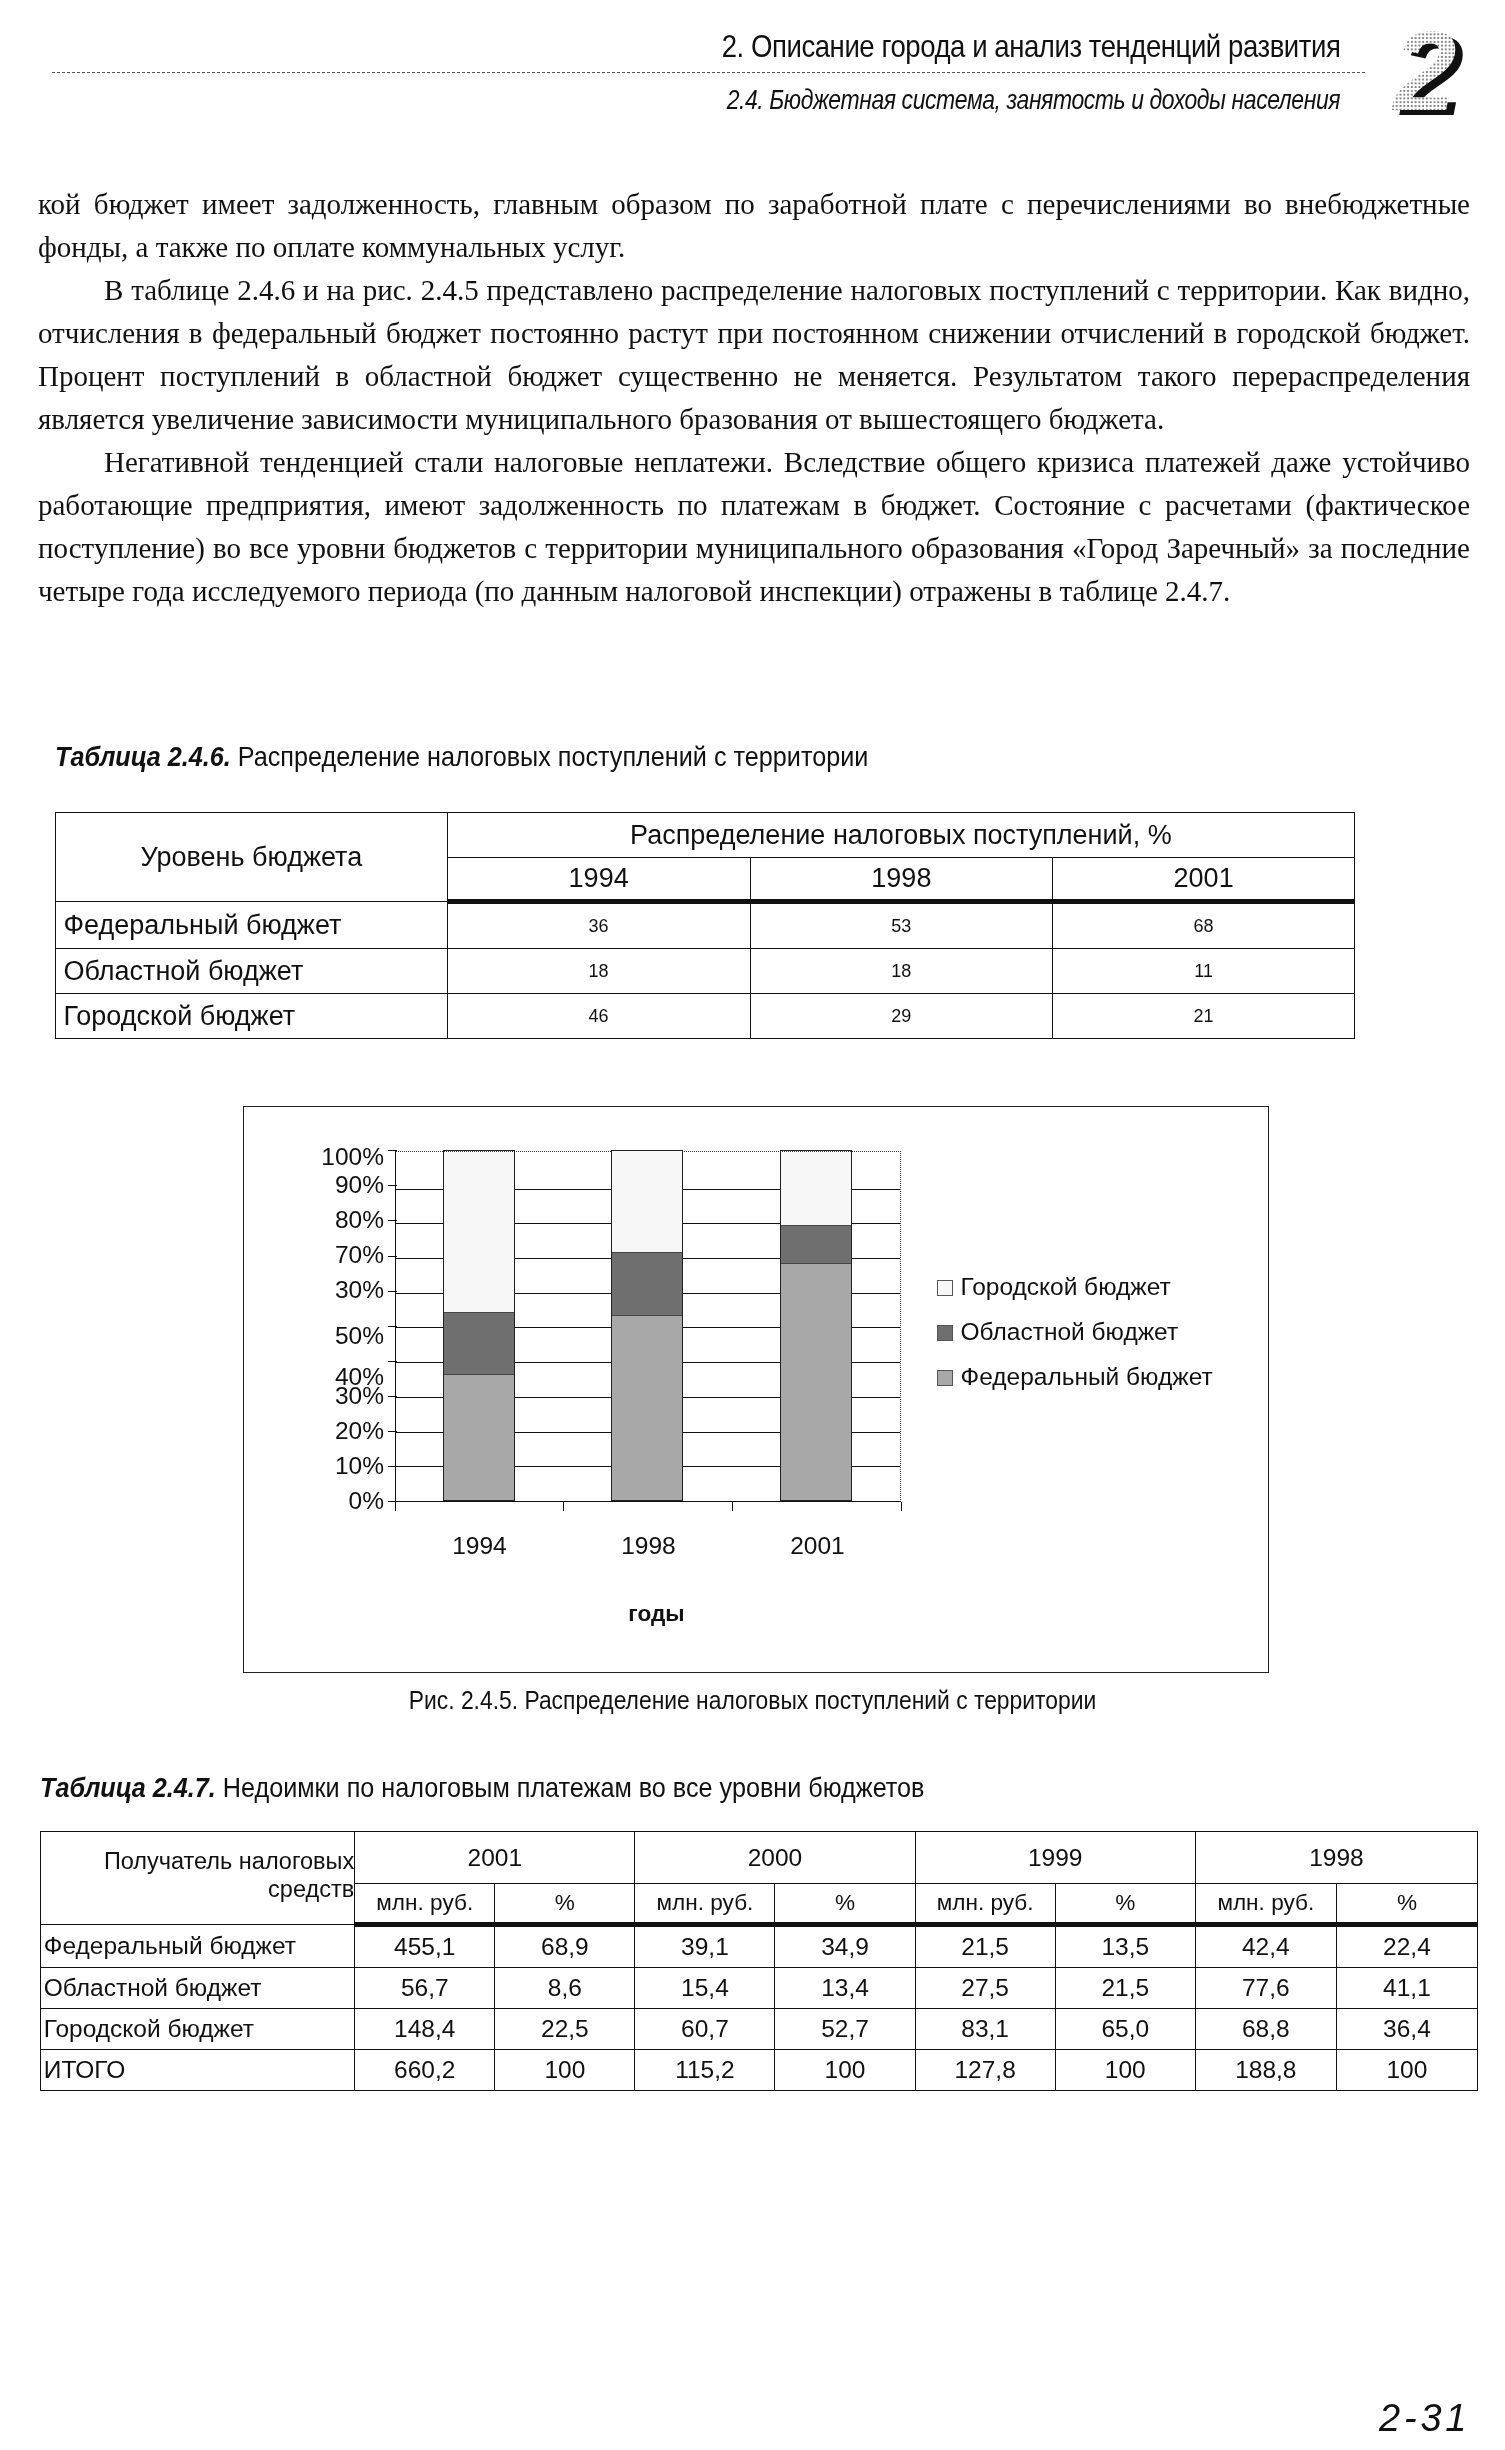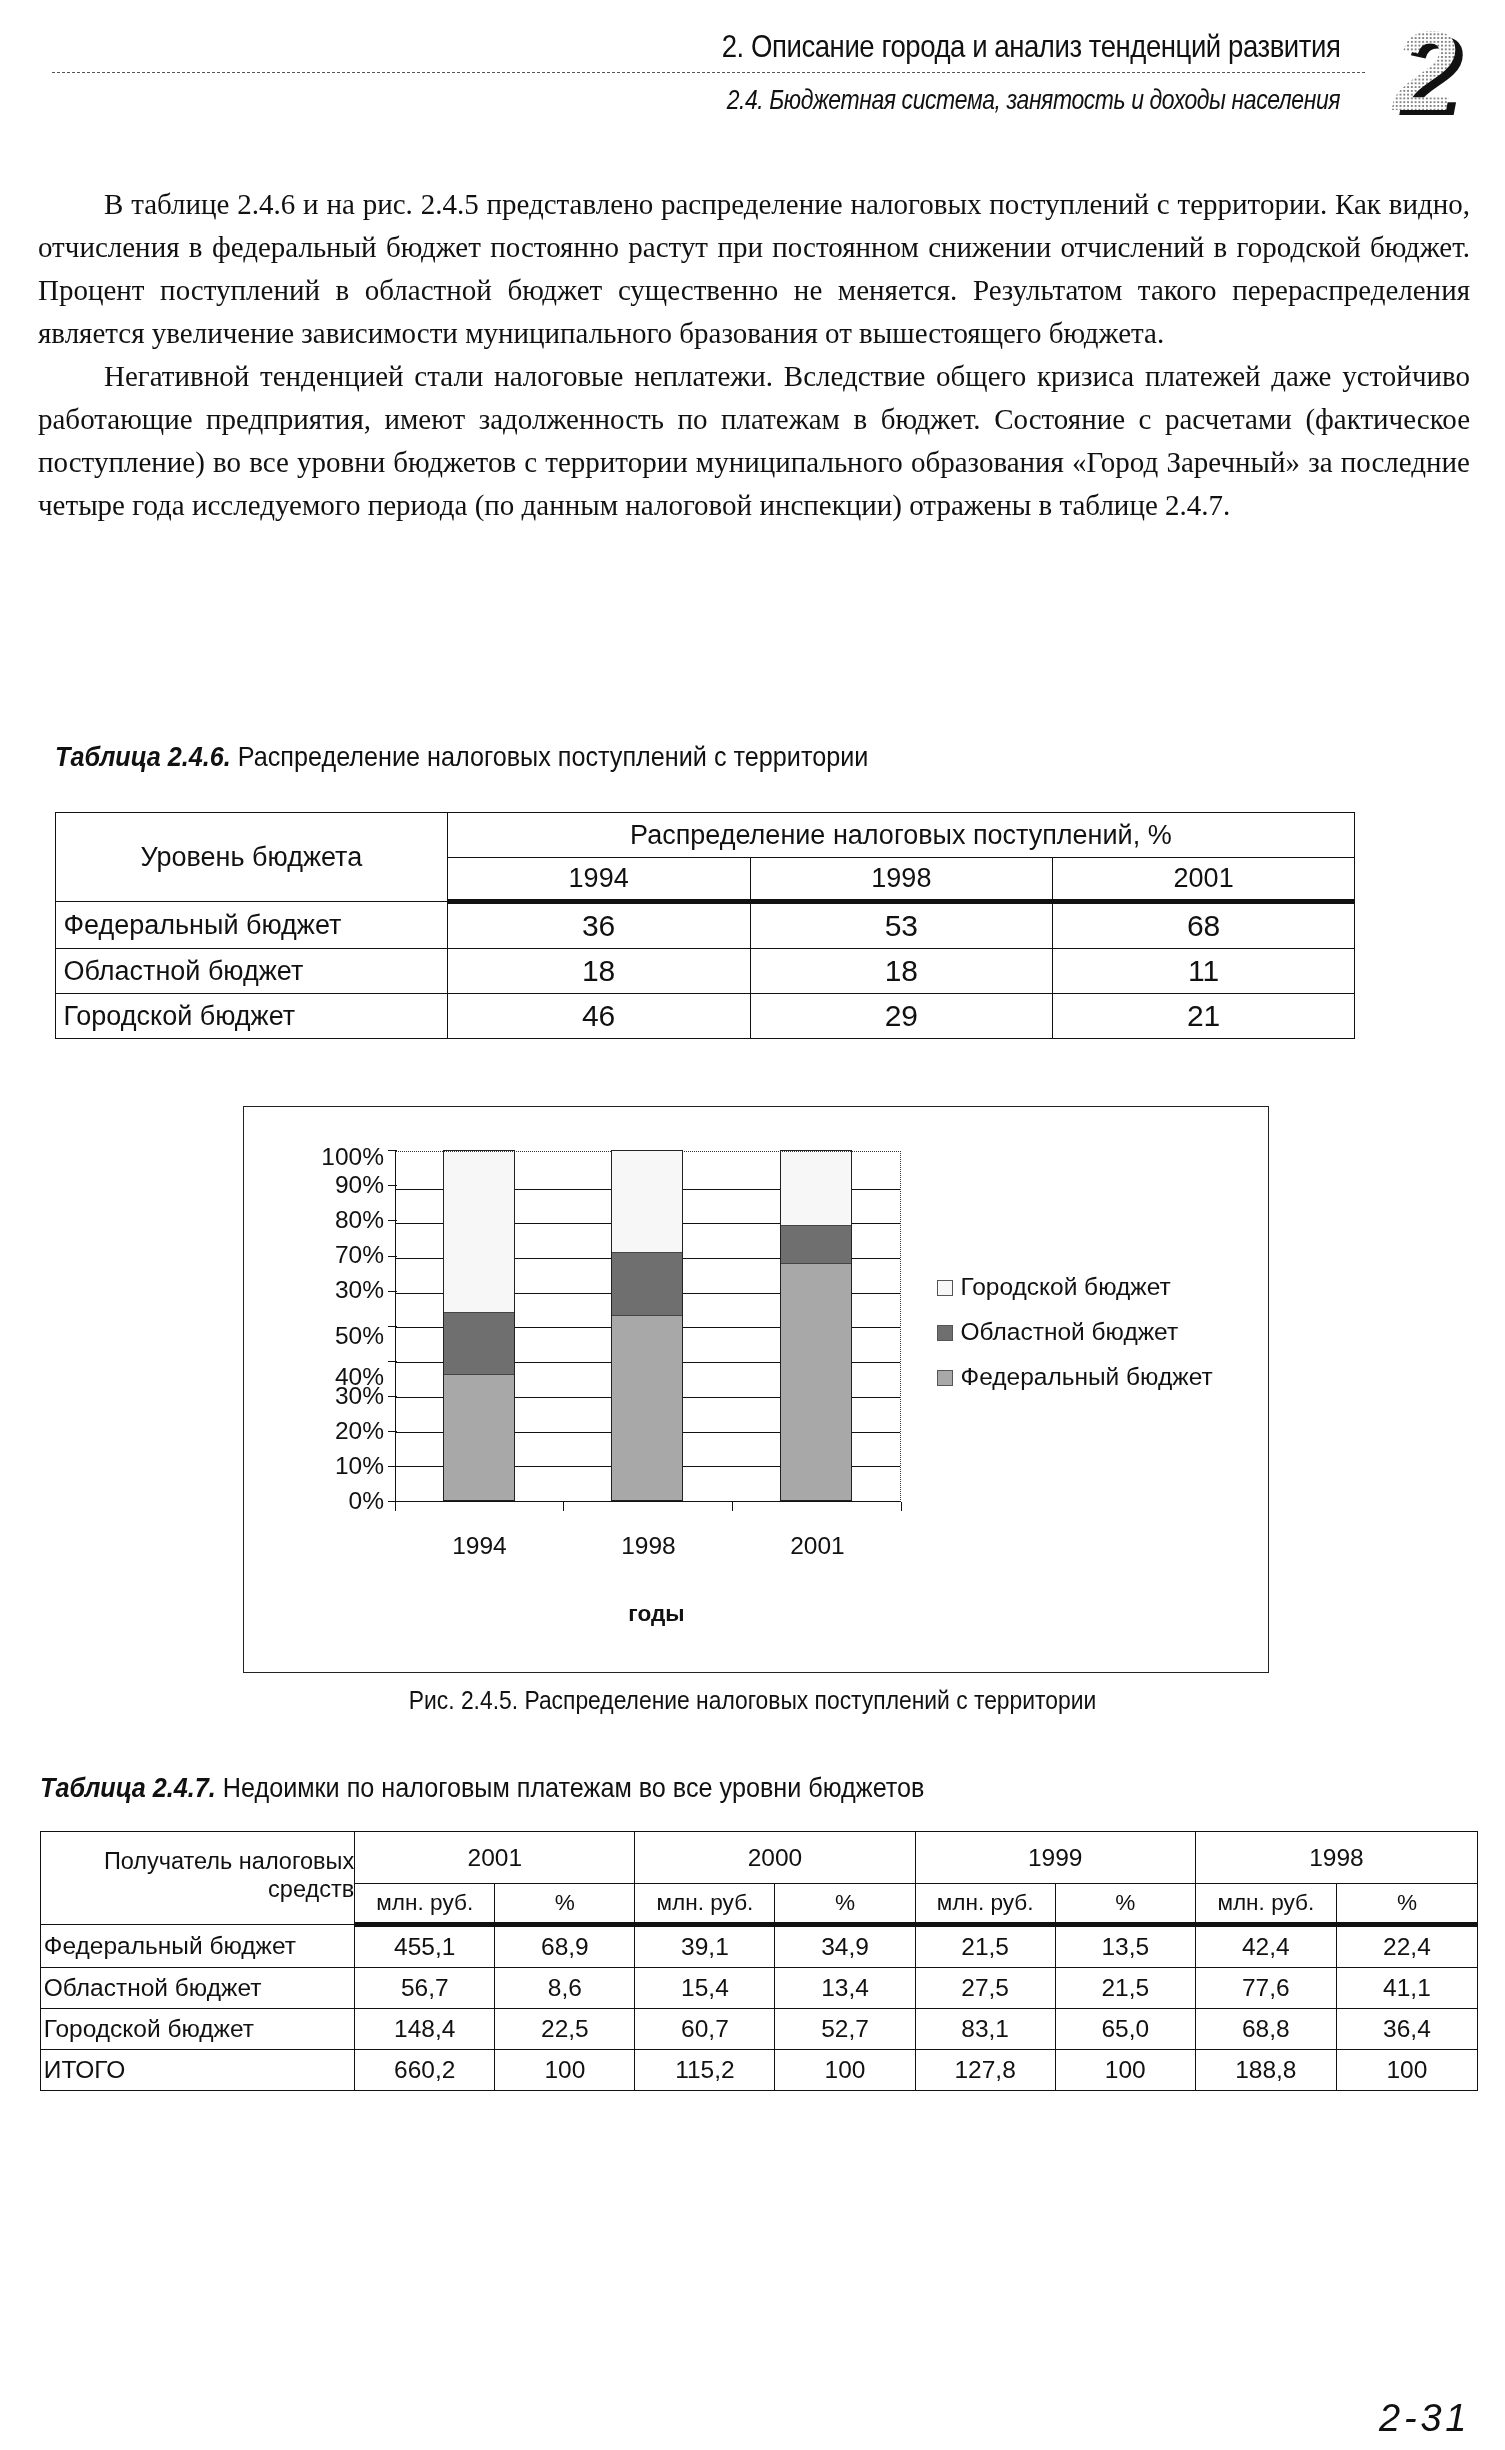--- a/index.html
+++ b/index.html
@@ -27,21 +27,21 @@
   .figcap { font-size:25.4px; line-height:32px; white-space:nowrap; transform:scaleX(0.9); transform-origin:center center; text-align:center; }
 
   
   table { border-collapse:collapse; }
   .t1 { left:55px; top:812px; width:1300px; font-size:27px; }
   .t1 td { border:1.9px solid #111; text-align:center; padding:0; }
   .t1 .h1 td { height:44px; }
   .t1 .h2 td { height:41px; border-bottom:5.6px solid #111; }
   .t1 .r td { height:44px; }
   .t1 td.lbl { text-align:left; padding-left:7.5px; }
-  .t1 td.num { font-size:30px; }
+  .t1 td.num { font-size:18px; }
 
   
   .chart { left:243px; top:1106px; width:1024px; height:565px; border:1.9px solid #222; background:#fff; }
   .plot { left:151px; top:44px; width:506px; height:351px; border:1.9px dotted #333; border-left:1.9px solid #111; border-bottom:1.9px solid #111; box-sizing:border-box; }
   .grid { left:0; width:100%; border-top:1.9px solid #111; }
   .ytick { width:94px; text-align:right; font-size:24.5px; line-height:24.5px; }
   .xtick { width:113px; text-align:center; font-size:24.5px; }
   .bar { width:72px; border:1.9px solid #222; box-sizing:border-box; }
   .seg { position:absolute; left:0; width:100%; }
   .legend-item { font-size:24.5px; line-height:28px; white-space:nowrap; }
@@ -72,20 +72,21 @@
         <rect width="4" height="4" fill="#fff"></rect>
         <circle cx="2" cy="2" r="1.1" fill="#666"></circle>
       </pattern>
     </defs>
     <text x="60" y="100" font-family="Liberation Sans, sans-serif" font-size="120" font-weight="bold" font-style="italic" fill="#111" text-anchor="middle">2</text>
     <text x="52" y="94" font-family="Liberation Sans, sans-serif" font-size="120" font-weight="bold" font-style="italic" fill="url(#dots)" text-anchor="middle">2</text>
   </svg>
 </div>
 
 <div class="abs serif body">
+  <p>кой бюджет имеет задолженность, главным образом по заработной плате с перечислениями во внебюджетные фонды, а также по оплате коммунальных услуг.</p>
   <p class="ind">В таблице 2.4.6 и на рис. 2.4.5 представлено распределение налоговых поступлений с территории. Как видно, отчисления в федеральный бюджет постоянно растут при постоянном снижении отчислений в городской бюджет. Процент поступлений в областной бюджет существенно не меняется. Результатом такого перераспределения является увеличение зависимости муниципального бразования от вышестоящего бюджета.</p>
   <p class="ind">Негативной тенденцией стали налоговые неплатежи. Вследствие общего кризиса платежей даже устойчиво работающие предприятия, имеют задолженность по платежам в бюджет. Состояние с расчетами (фактическое поступление) во все уровни бюджетов с территории муниципального образования «Город Заречный» за последние четыре года исследуемого периода (по данным налоговой инспекции) отражены в таблице 2.4.7.</p>
 </div>
 
 <div class="abs sans cap" style="left:55px; top:740px;">
   <span class="lbl">Таблица 2.4.6.</span>
   <span>Распределение налоговых поступлений с территории</span>
 </div>
 
 <table class="abs sans t1">

